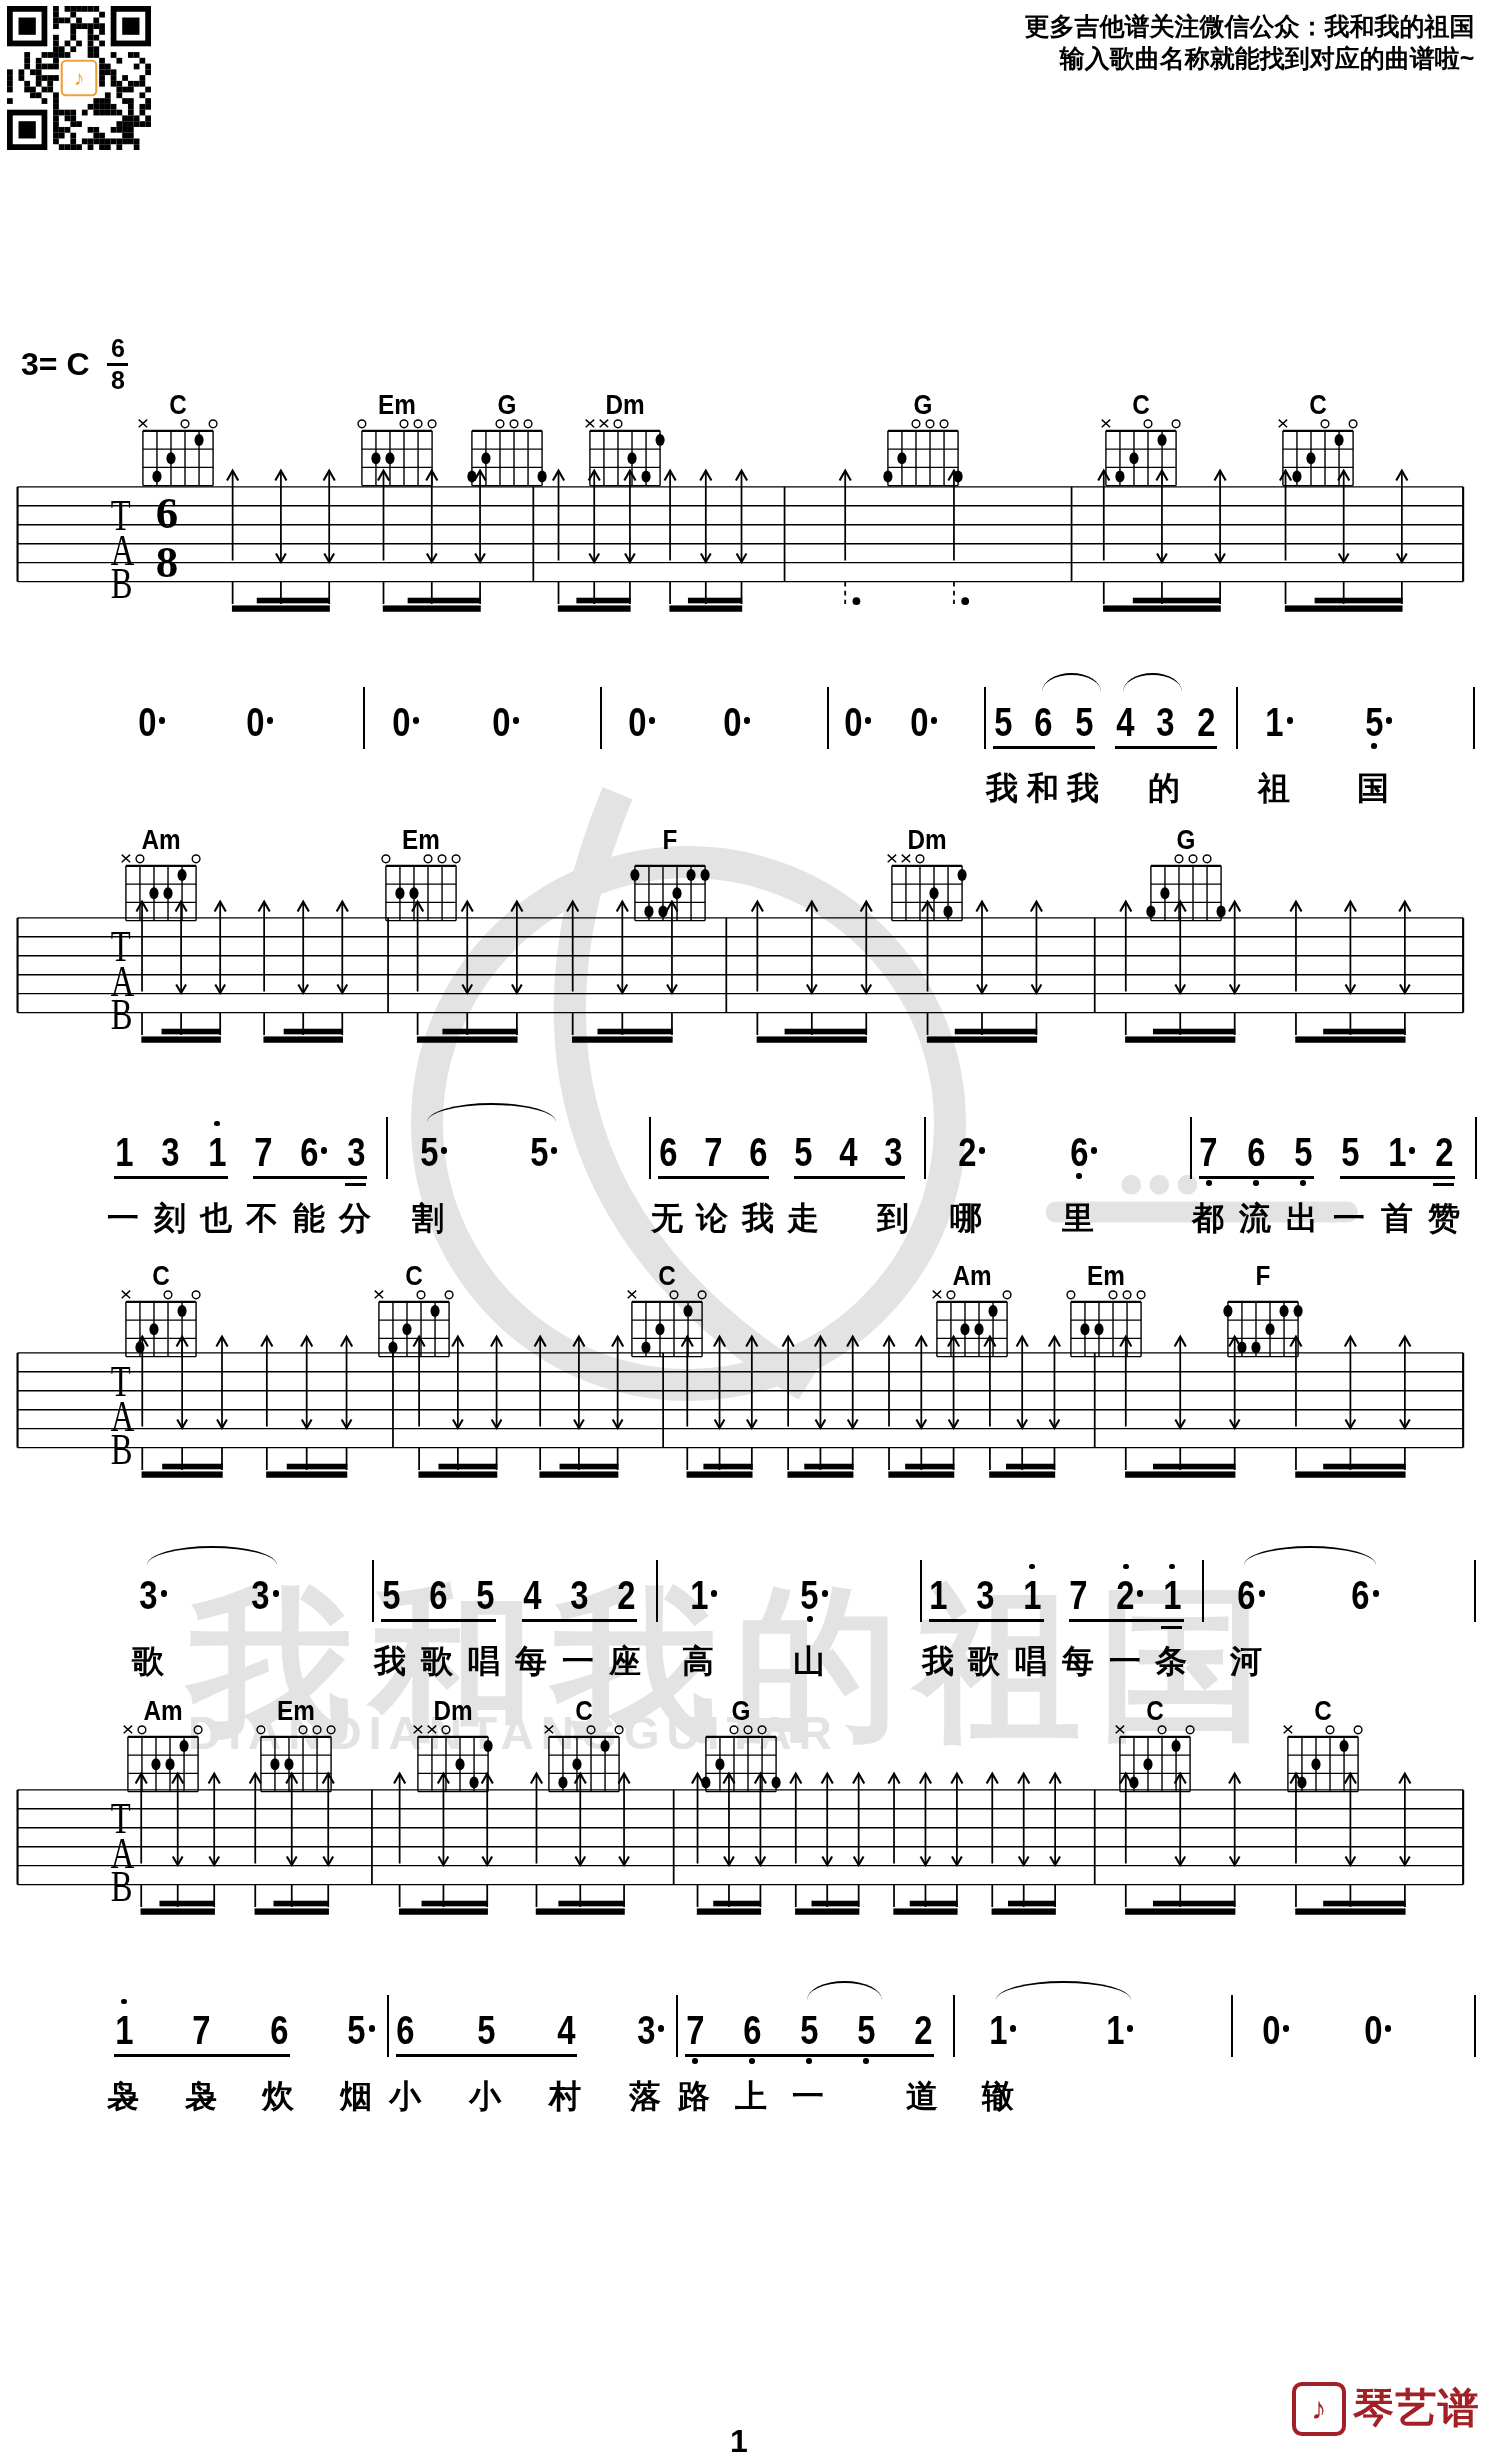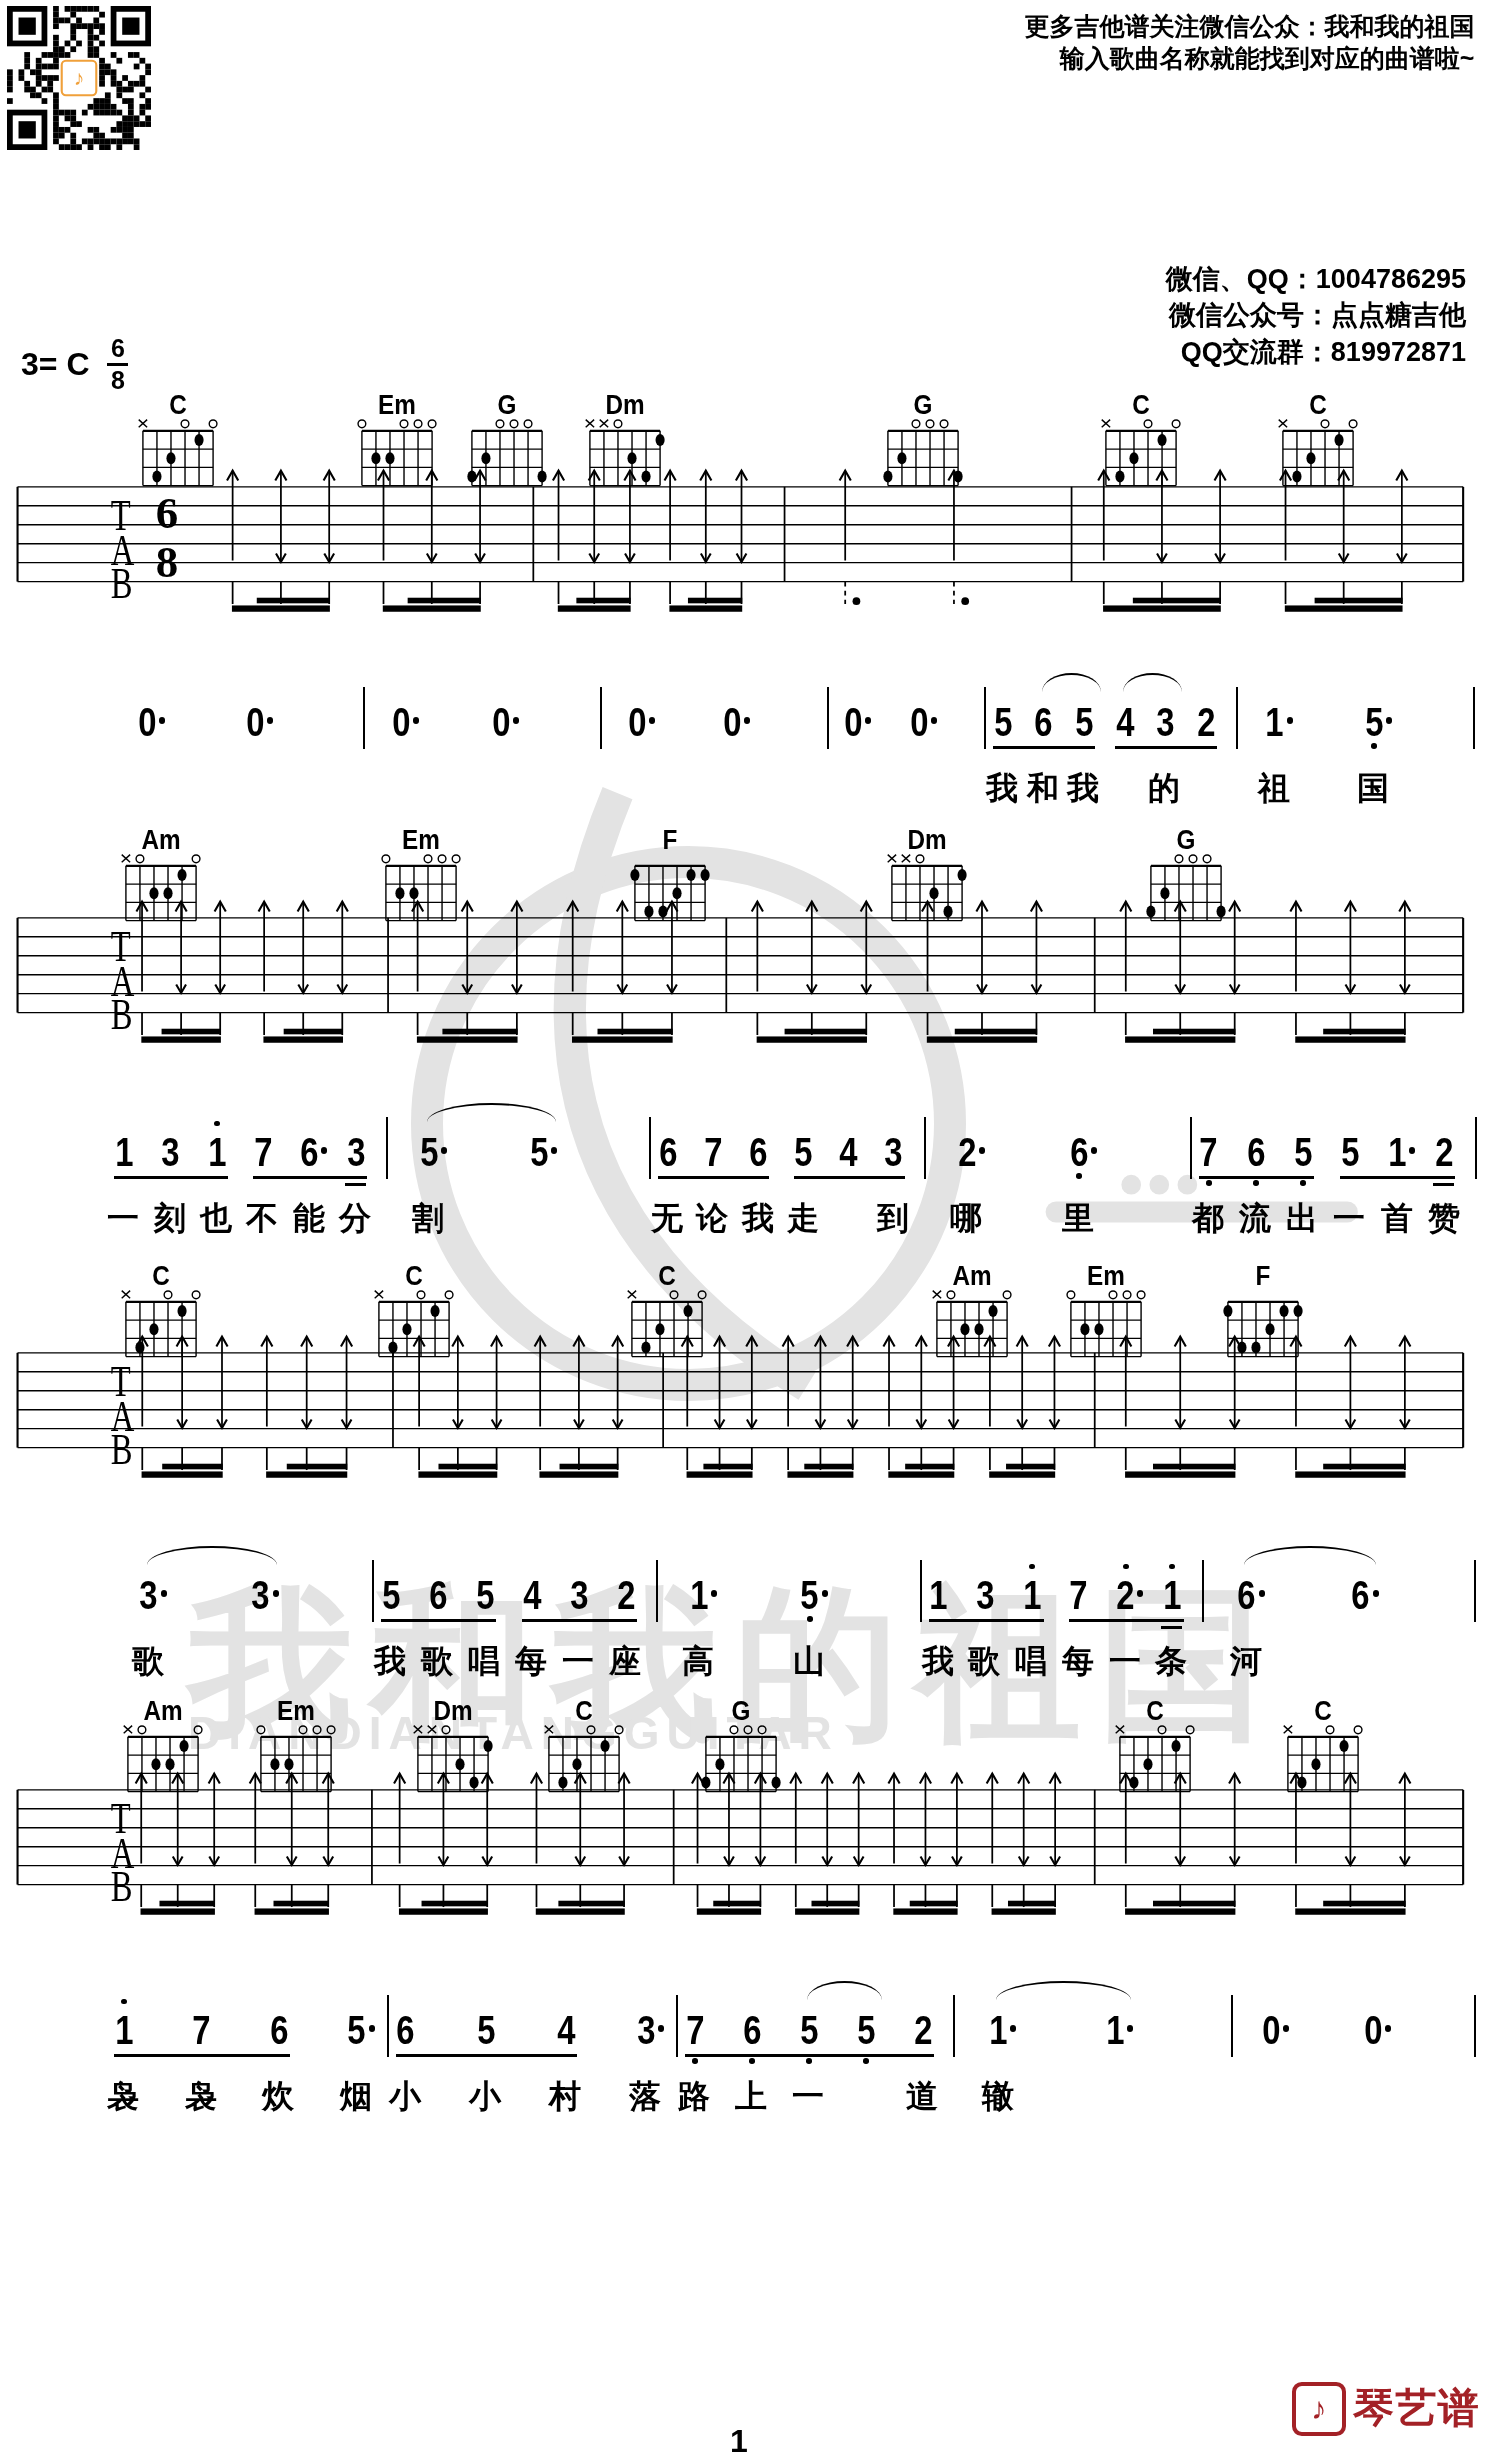--- a/index.html
+++ b/index.html
@@ -253,25 +253,20 @@
         <rect x="77.89999999999999" y="77.89999999999999" width="49.199999999999996" height="49.199999999999996" rx="6" fill="#fff" stroke="#f0a03a" stroke-width="3"></rect>
         <text x="102.49999999999999" y="113.16" text-anchor="middle" font-size="30" fill="#f0a03a" font-weight="700">♪</text>
       </svg></div>
 
   <div class="promo z1">
     <div>更多吉他谱关注微信公众：我和我的祖国</div>
     <div>输入歌曲名称就能找到对应的曲谱啦~</div>
   </div>
 
 
-  <div class="contact z1">
-    <div>微信、QQ：1004786295</div>
-    <div>微信公众号：点点糖吉他</div>
-    <div>QQ交流群：819972871</div>
-  </div>
 
   <div class="keysig z1">
     <span>3= C</span>
     <span class="frac">
       <span>6</span>
       <span class="bar"></span>
       <span>8</span>
     </span>
   </div>
 

